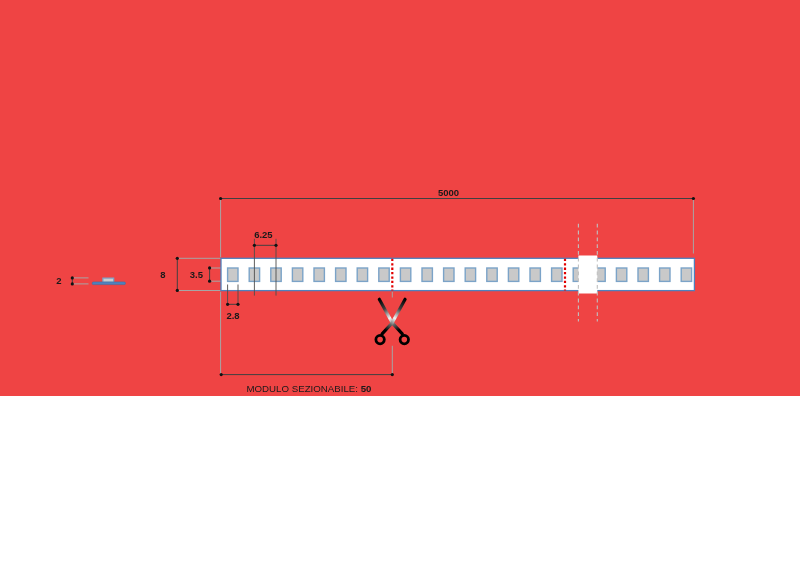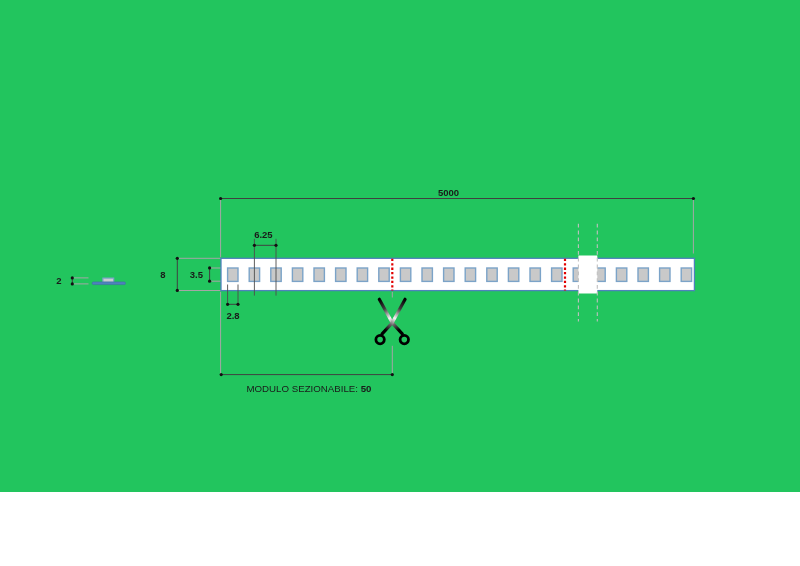--- a/index.html
+++ b/index.html
@@ -1,16 +1,16 @@
 <!DOCTYPE html>
 <html><head>
 <meta charset="utf-8">
 <style>
   html,body{margin:0;padding:0;background:#ffffff;}
-  #stage{width:800px;height:492px;position:relative;overflow:hidden;background:#22c55e;}
+  #stage{width:800px;height:396px;position:relative;overflow:hidden;background:#ef4444;}
   svg text{font-family:"Liberation Sans",sans-serif;}
 </style>
 </head>
 <body>
 <div id="stage">
 <svg width="800" height="566" viewBox="0 0 800 566">
   <defs>
     <linearGradient id="bladeL" gradientUnits="userSpaceOnUse" x1="379.3" y1="299.3" x2="402.3" y2="333.8">
       <stop offset="0" stop-color="#000000"></stop>
       <stop offset="0.26" stop-color="#3e3e3e"></stop>

